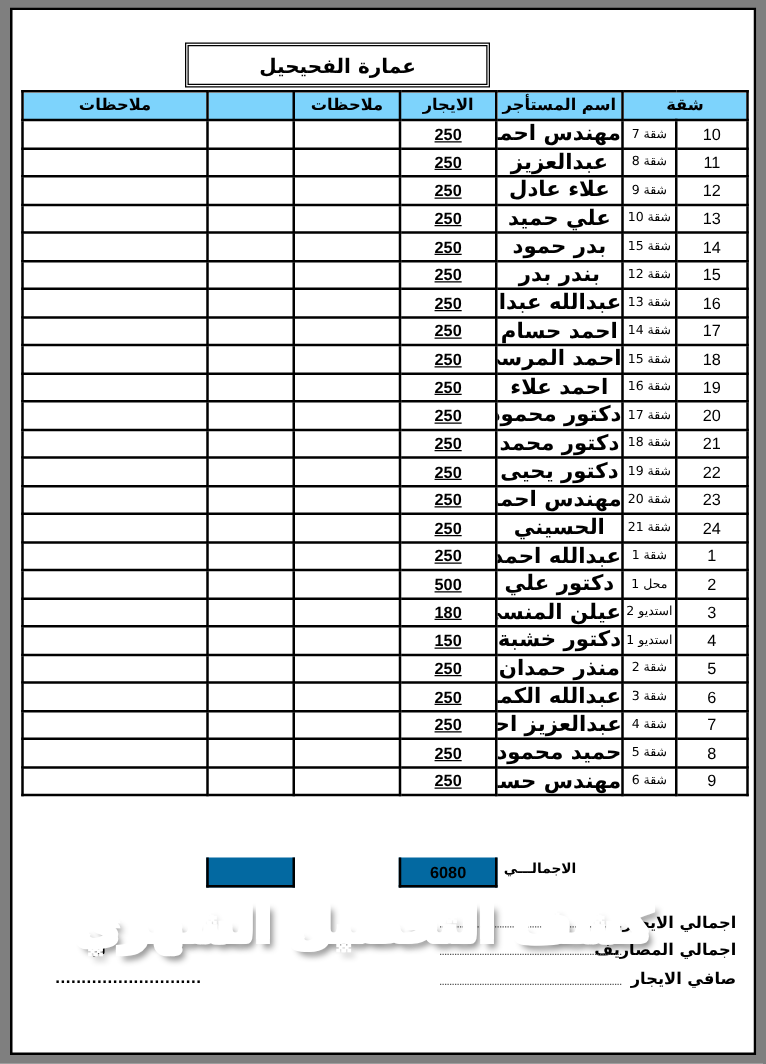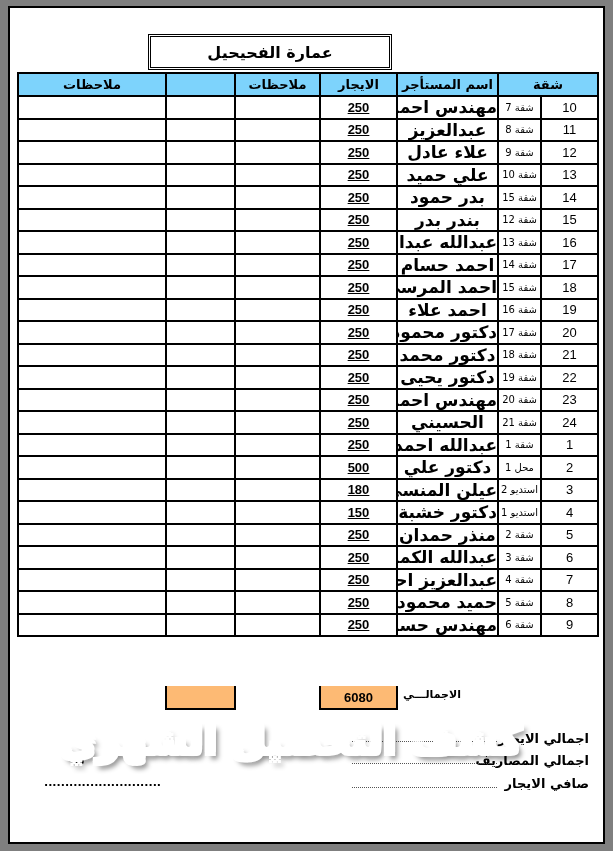--- a/index.html
+++ b/index.html
@@ -28,21 +28,21 @@
   }
   table.rent th { background:#7dd3fc; font-weight:bold; height:21px; font-size:13px; }
   table.rent td.num { font-weight:bold; font-size:13px; font-family:"Liberation Sans", sans-serif;text-decoration:underline; }
   table.rent td.idx { font-size:13px; font-family:"Liberation Sans", sans-serif;margin-left:40px; }
   table.rent td.unit { font-size:10px; direction:rtl; }
   table.rent td.name { font-size:17px; direction:rtl; font-weight:bold; }
   .total-row {
     position:absolute; top:686px; left:17px; width:580px; height:25px;
   }
   .total-cell {
-    position:absolute; top:0; height:24px; background:#fdba74;
+    position:absolute; top:0; height:24px; background:#0369a1;
     border:2px solid #000; border-top:none; box-sizing:border-box;
     display:flex; align-items:center; justify-content:center;
   }
   .total-label {
     position:absolute; top:2px; font-size:11px; font-weight:bold; direction:rtl;
   }
   .summary { position:absolute; right:24px; font-size:13px; font-weight:bold; direction:rtl; }
   .dots { position:absolute; border-bottom:1px dotted #555; height:0; }
   .dots-bold { position:absolute; font-size:11px; font-weight:bold; letter-spacing:0; }
   .watermark {

